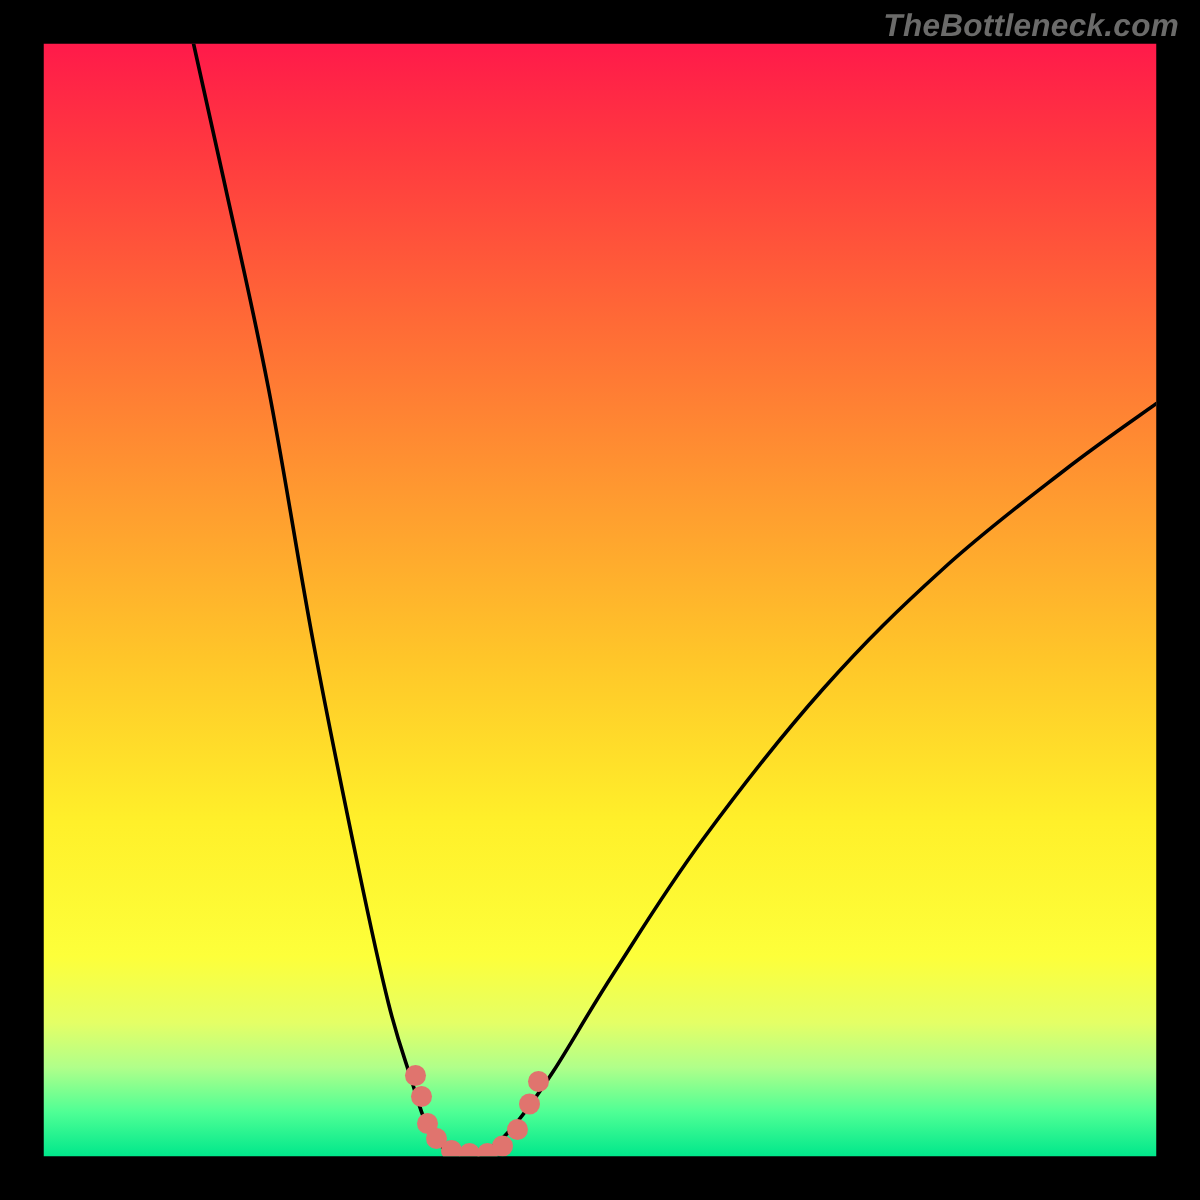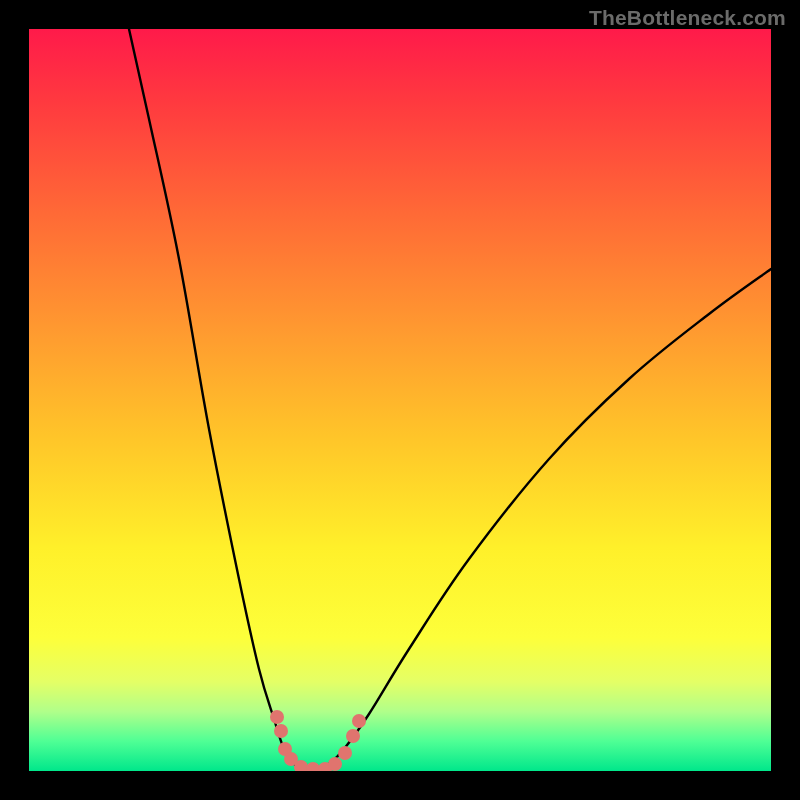--- a/index.html
+++ b/index.html
@@ -10,20 +10,21 @@
     background: #000;
     overflow: hidden;
   }
   .frame {
     position: absolute;
     left: 0;
     top: 0;
     width: 800px;
     height: 648px;
     background: #000;
+    font-style: italic;
   }
   .plot {
     position: absolute;
     left: 29px;
     top: 29px;
     width: 742px;
     height: 742px;
     overflow: hidden;
   }
   .gradient {

